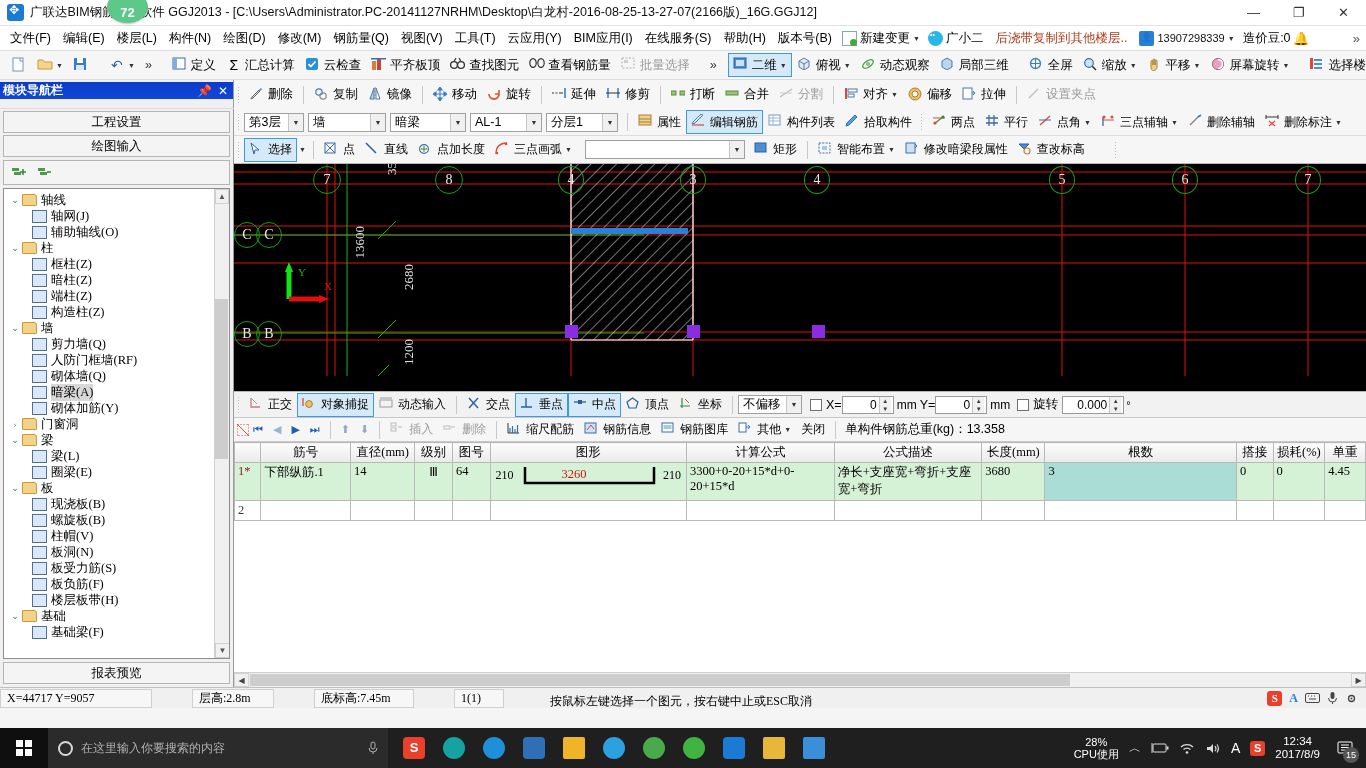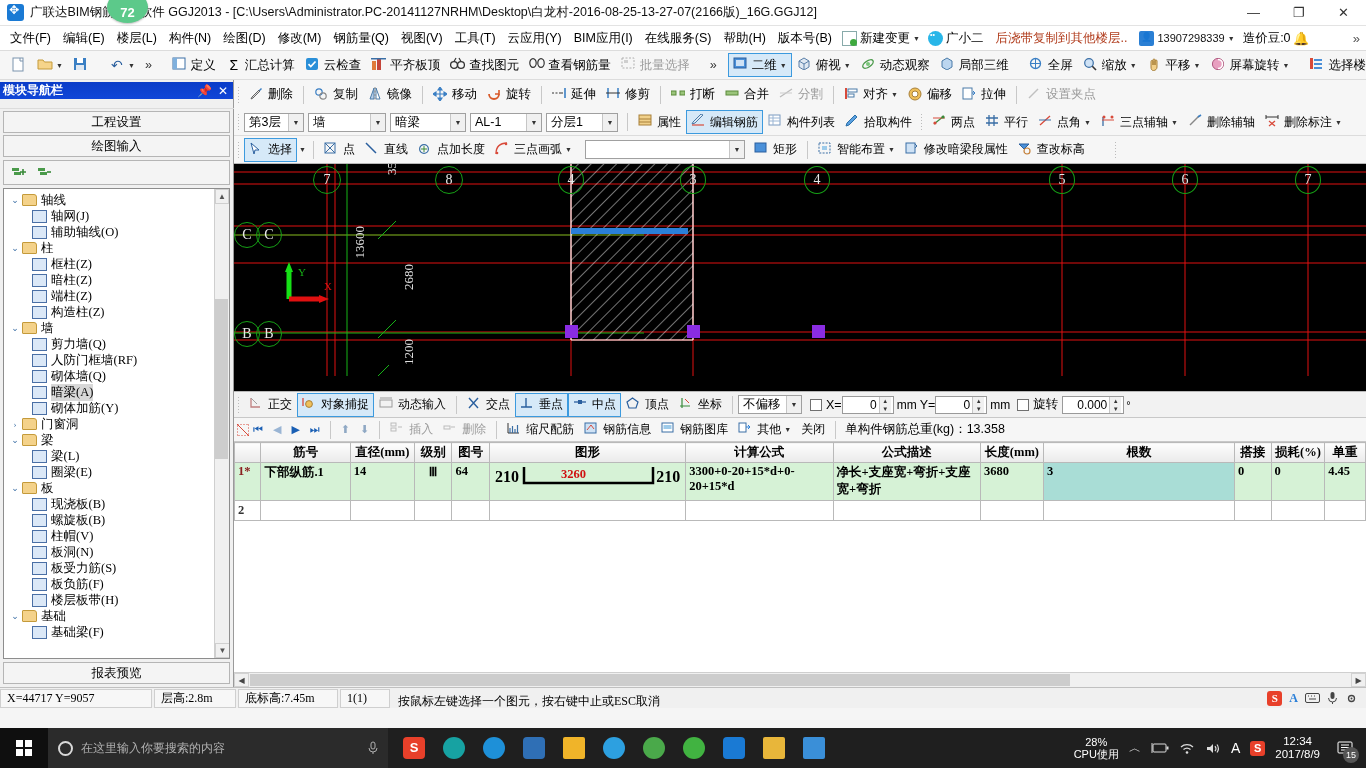--- a/index.html
+++ b/index.html
@@ -181,48 +181,48 @@
   
   .rebarbar { height:24px; background:#f6f6f6; display:flex; align-items:center;
               border-bottom:1px solid #c8c8c8; white-space:nowrap; }
 
   
   .tablewrap { height:245px; background:#fff; display:flex; flex-direction:column; }
   table.grid { border-collapse:collapse; table-layout:fixed; font-size:12.5px;
                font-family:"Liberation Serif", serif; }
   table.grid th, table.grid td {
     border:1px solid #b9b9b9; padding:1px 3px; height:20px;
-    overflow:hidden; white-space:nowrap; text-align:left; font-weight:bold;
+    overflow:hidden; white-space:nowrap; text-align:left; font-weight:normal;
   }
   table.grid th {
     background: linear-gradient(to bottom,#fdfdfd,#eaeaea);
     text-align:center; color:#000;
   }
   th.highlight { background: linear-gradient(to bottom,#fbd08a,#f5b860); color:#7a2e12; }
   td.rowhead { background:#f6c98a; text-align:center; color:#8a2020; }
   td.rowhead2 { background:#fff; text-align:center; color:#333; }
   tr.datarow td { background:#d6f2d6; height:38px; vertical-align:top; }
   td.cellsel { background:#a9ddd6 !important; }
   td.emptycell { background:#fff; height:22px; }
   .shape-cell { position:relative; height:34px; }
-  .shape-num { position:absolute; font-size:16px; color:#000; }
+  .shape-num { position:absolute; font-size:12px; color:#000; }
   .shape-mid { position:absolute; color:#d01010; font-size:12.5px; }
 
   
   .hscroll { height:15px; background:#f0f0f0; border-top:1px solid #cfcfcf;
              display:flex; align-items:center; }
   .hs-arrow { width:15px; height:14px; display:flex; align-items:center;
               justify-content:center; font-size:8px; color:#444;
               background:#f0f0f0; border:1px solid #d2d2d2;}
   .hs-thumb { height:12px; background:#cdcdcd; margin:0 1px; }
 
   
   .statusbar { height:21px; background:#f0f0f0; display:flex; align-items:center;
                border-top:1px solid #c0c0c0; font-size:12px;
-               font-family:"Liberation Serif", serif; }
+               font-family:"Liberation Serif", serif;gap:38px; }
   .st-cell { height:19px; border:1px solid #cfcfcf; background:#f7f7f7;
              display:flex; align-items:center; padding:0 6px; margin-right:2px; }
   .st-tray { margin-left:auto; display:flex; align-items:center; gap:7px;
              padding-right:8px; }
   .sogou-s { width:15px;height:15px;background:#e8402a;border-radius:3px;color:#fff;
              font-size:11px;text-align:center;line-height:15px;font-weight:bold;}
 
   
   .taskbar { height:40px; background:#1f1f1f; display:flex; align-items:center;
              position:absolute; bottom:0; left:0; right:0; }

